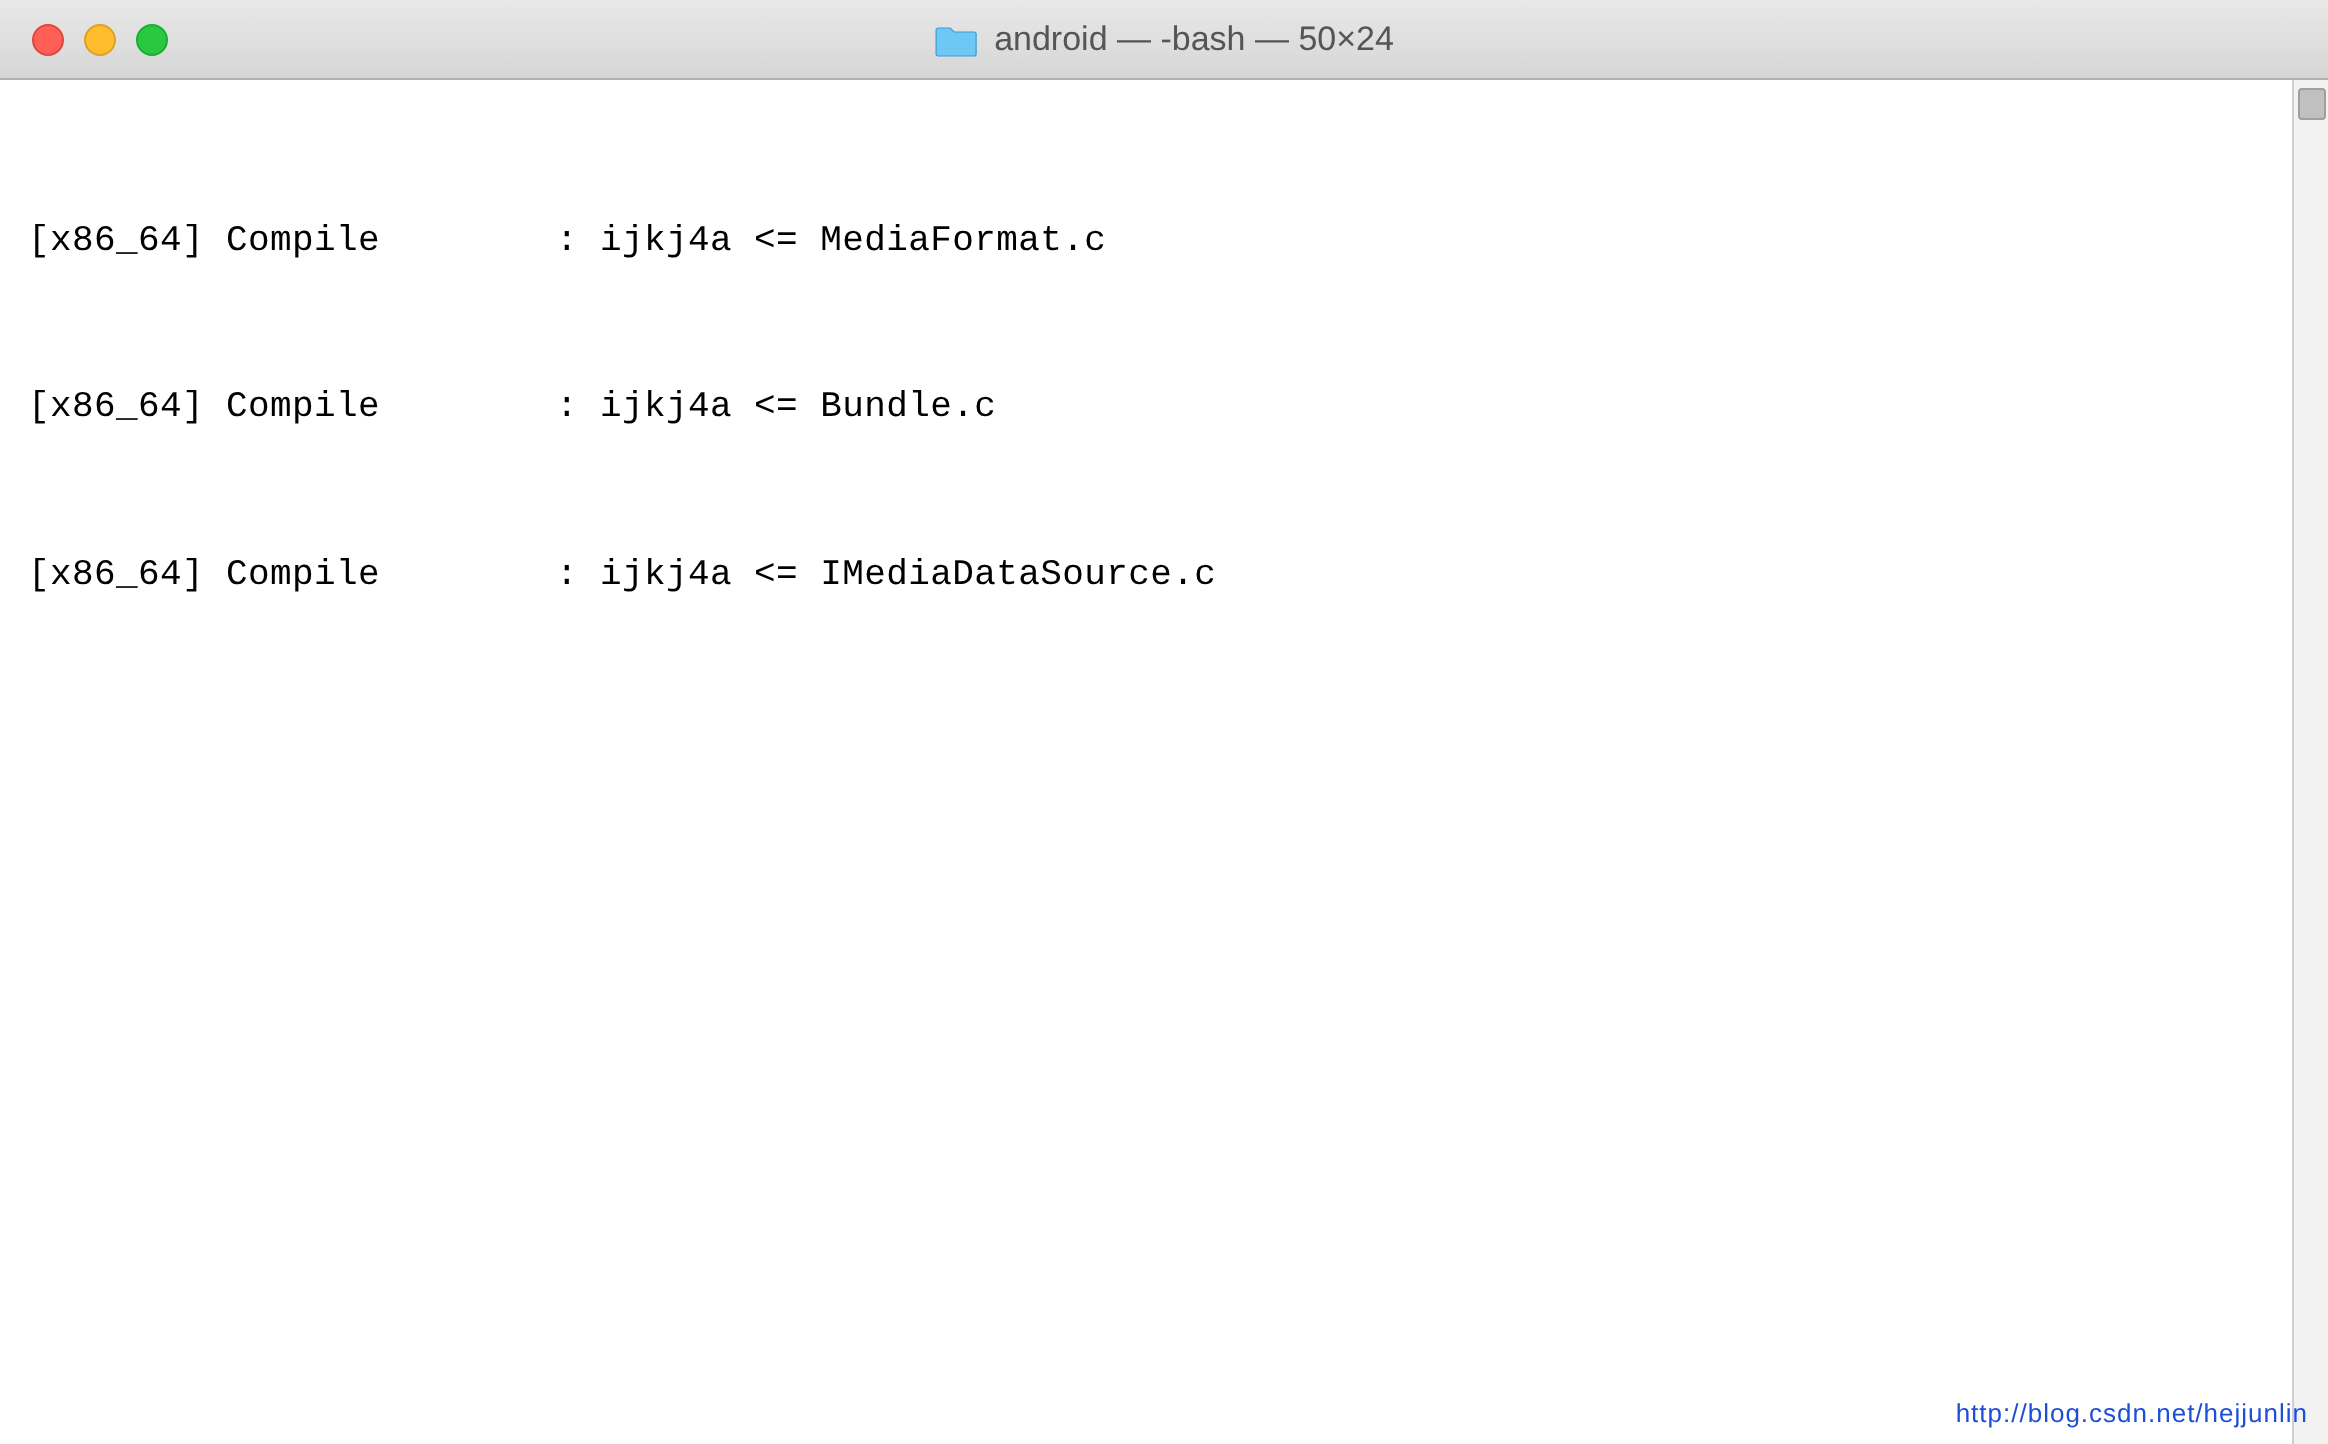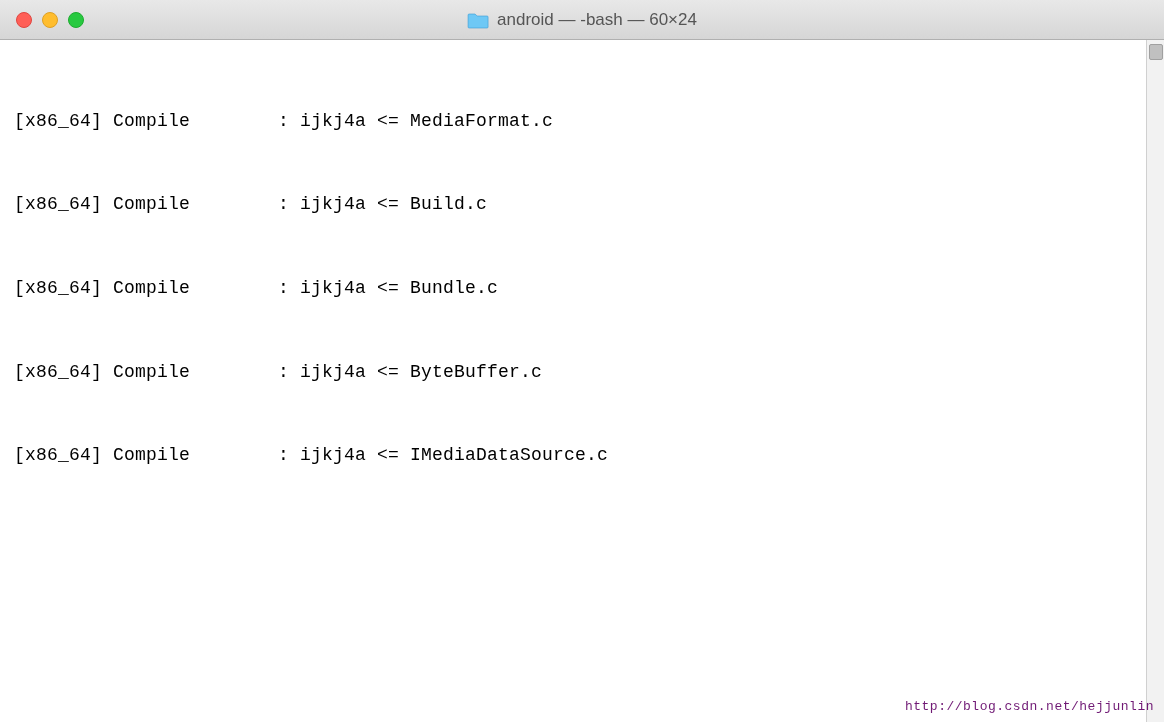--- a/index.html
+++ b/index.html
@@ -81,55 +81,53 @@
       width: 14px;
       height: 16px;
       background: #c0c0c0;
       border: 1px solid #a0a0a0;
       border-radius: 2px;
     }
     .watermark {
       position: absolute;
       right: 10px;
       bottom: 8px;
-      font-family: Liberation Mono, monospace;
+      font-family: Liberation Sans, sans-serif;
       font-size: 13px;
-      color: #701a75;
+      color: #1d4ed8;
       letter-spacing: 0.5px;
       pointer-events: none;
     }
   </style>
 </head>
 <body>
 
 <div class="titlebar">
   <div class="traffic-lights">
     <div class="light close"></div>
     <div class="light min"></div>
     <div class="light max"></div>
   </div>
   <div class="title-center">
     <span class="folder-icon">
       <svg viewBox="0 0 22 18" width="22" height="18">
         <path d="M2 3 h6 l2 2 h10 a1 1 0 0 1 1 1 v10 a1 1 0 0 1 -1 1 h-18 a1 1 0 0 1 -1 -1 v-12 a1 1 0 0 1 1 -1 z" fill="#6ec8f5" stroke="#3a9bd4" stroke-width="0.6"></path>
       </svg>
     </span>
-    <span>android — -bash — 60×24</span>
+    <span>android — -bash — 50×24</span>
   </div>
 </div>
 
 <div class="scrollbar-right">
   <div class="scroll-thumb"></div>
 </div>
 
 <div class="terminal-body">
   <span class="terminal-line">[x86_64] Compile        : ijkj4a &lt;= MediaFormat.c</span>
-  <span class="terminal-line">[x86_64] Compile        : ijkj4a &lt;= Build.c</span>
   <span class="terminal-line">[x86_64] Compile        : ijkj4a &lt;= Bundle.c</span>
-  <span class="terminal-line">[x86_64] Compile        : ijkj4a &lt;= ByteBuffer.c</span>
   <span class="terminal-line">[x86_64] Compile        : ijkj4a &lt;= IMediaDataSource.c</span>
   
   
   
   
   
   
   
   
   

